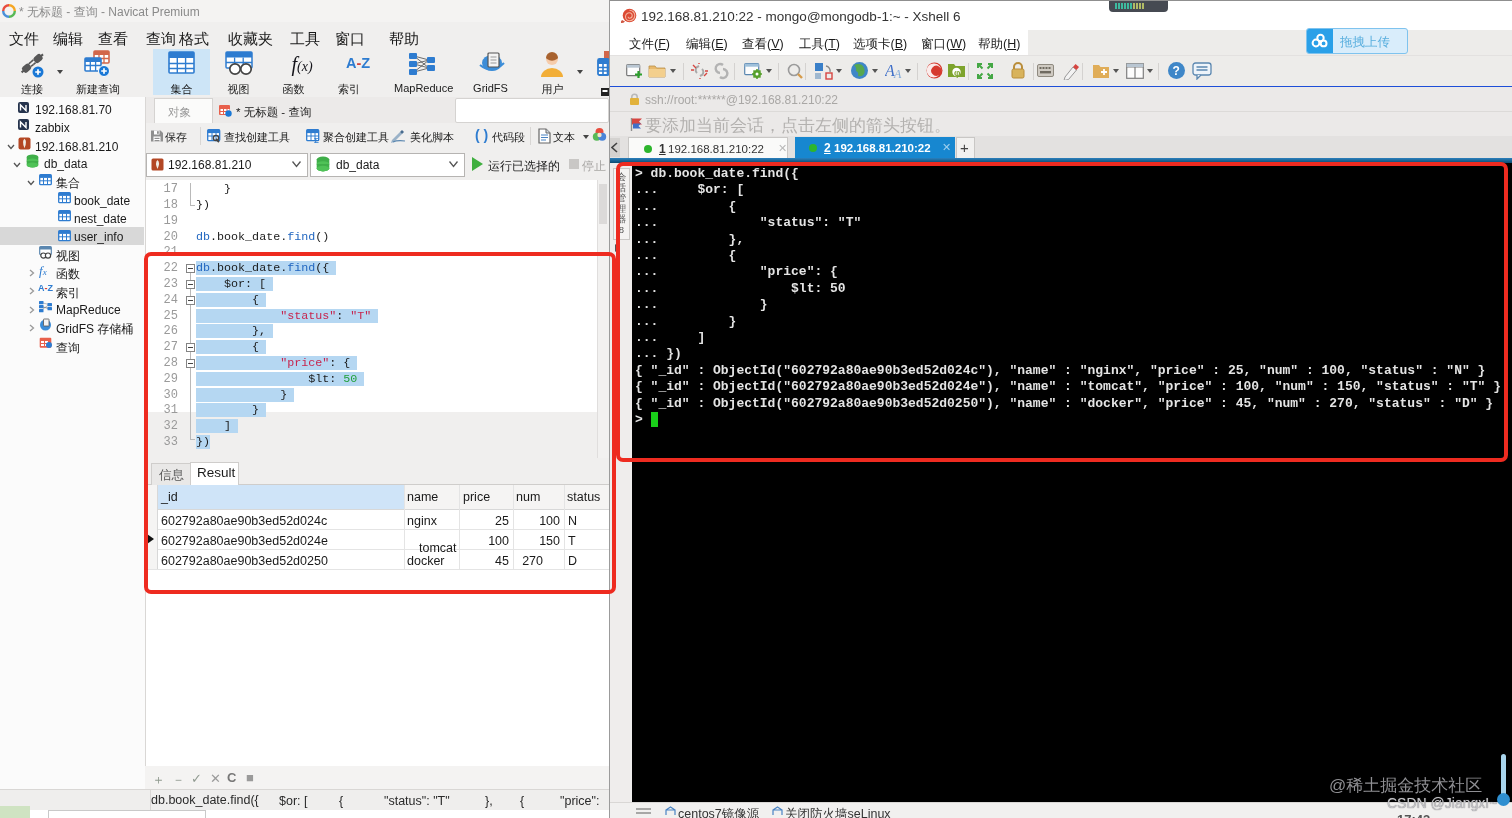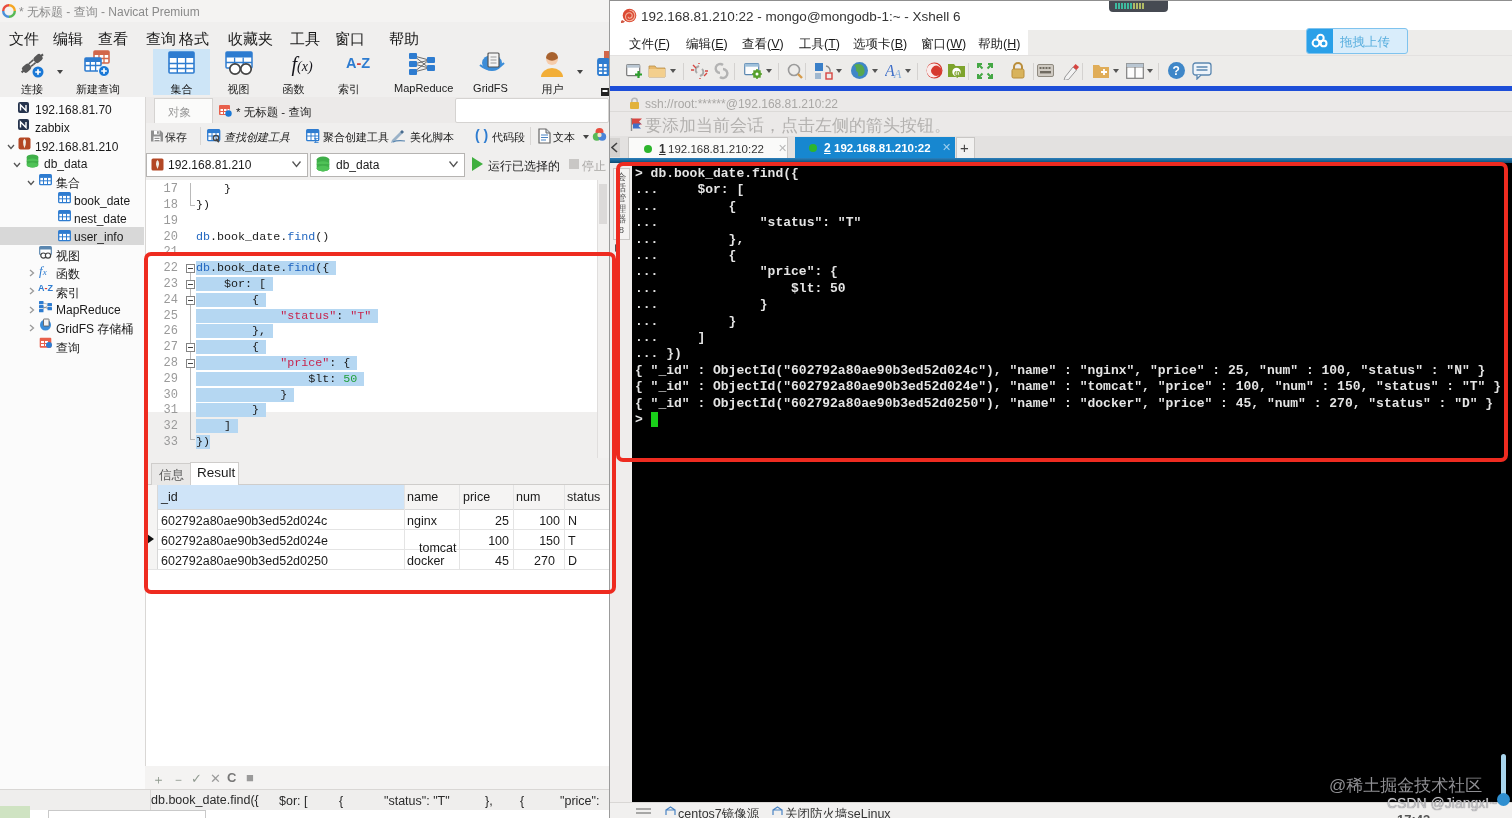--- a/index.html
+++ b/index.html
@@ -19,21 +19,21 @@
   #nv-tb2{position:absolute;left:145px;top:123px;width:464px;height:27px;background:#f0efee;font-size:11px;color:#1a1a1a;}
   #nv-combo{position:absolute;left:145px;top:150px;width:464px;height:30px;background:#f0efee;}
   #nv-editor{position:absolute;left:145px;top:180px;width:464px;height:232px;background:#fff;}
   #nv-result{position:absolute;left:145px;top:458px;width:464px;height:332px;background:#fff;}
   .combo{position:absolute;height:22px;background:#fff;border:1px solid #b6b4b2;}
   
   #xs{position:absolute;left:609px;top:0;width:903px;height:818px;background:#fff;border-left:1px solid #9b9b9b;}
   #xs-title{position:absolute;left:0;top:0;width:903px;height:30px;background:#fff;border-top:1px solid #8f8f8f;box-sizing:border-box;}
   #xs-menu{position:absolute;left:0;top:30px;width:903px;height:25px;background:#fff;font-size:12.5px;color:#1a1a1a;}
   #xs-toolbar{position:absolute;left:0;top:55px;width:903px;height:31px;background:#edecea;border-top:1px solid #e3e1e0;}
-  #xs-addr{position:absolute;left:0;top:86px;width:903px;height:25px;background:#ebe9e8;border-top:5px solid #1d4ed8;}
+  #xs-addr{position:absolute;left:0;top:86px;width:903px;height:25px;background:#ebe9e8;border-top:1px solid #1d4ed8;}
   #xs-flag{position:absolute;left:0;top:111px;width:903px;height:25px;background:#ebe9e8;border-top:1px solid #dcdad8;}
   #xs-tabs{position:absolute;left:0;top:136px;width:903px;height:23px;background:#e3e1e0;}
   #xs-blue{position:absolute;left:0;top:158px;width:903px;height:5px;background:linear-gradient(180deg,#2b80bd,#0d4a70);}
   #xs-termwrap{position:absolute;left:0;top:163px;width:903px;height:655px;background:#efedec;}
   #xs-term{position:absolute;left:22px;top:0px;width:881px;height:639px;background:#000;}
   #term-pre{position:absolute;left:3px;top:3px;margin:0;font-family:"Liberation Mono",monospace;
             font-size:13px;line-height:16.4px;font-weight:bold;color:#e4e4e4;white-space:pre;}
   
   .redbox{position:absolute;border:4px solid #ee2b20;border-radius:7px;z-index:50;box-sizing:border-box;}
 </style>
@@ -185,21 +185,21 @@
       </svg>
       <span class="abs" style="left:20px;top:7px;">保存</span>
       <div class="abs" style="left:55px;top:4px;width:1px;height:18px;background:#d8d6d4;"></div>
       <svg class="abs" style="left:62px;top:6px" width="15" height="15" viewBox="0 0 15 15">
         <rect x="0.7" y="0.7" width="12" height="11" rx="1" fill="#fff" stroke="#2e7cd0" stroke-width="1.3"></rect>
         <rect x="0.7" y="0.7" width="12" height="3.4" fill="#2e7cd0"></rect>
         <path d="M0.7 7 h12 M5 4 v8 M9 4 v8" stroke="#2e7cd0" stroke-width="1"></path>
         <path d="M9 10 l3 3" stroke="#444" stroke-width="1.8"></path>
         <circle cx="9" cy="9" r="2.6" fill="none" stroke="#444" stroke-width="1.4"></circle>
       </svg>
-      <span class="abs" style="left:79px;top:7px;font-style:italic;">查找创建工具</span>
+      <span class="abs" style="left:79px;top:7px;">查找创建工具</span>
       <svg class="abs" style="left:161px;top:6px" width="15" height="15" viewBox="0 0 15 15">
         <rect x="0.7" y="0.7" width="12" height="11" rx="1" fill="#fff" stroke="#2e7cd0" stroke-width="1.3"></rect>
         <rect x="0.7" y="0.7" width="12" height="3.4" fill="#2e7cd0"></rect>
         <path d="M0.7 7 h12 M5 4 v8 M9 4 v8" stroke="#2e7cd0" stroke-width="1"></path>
         <text x="8" y="14" font-size="8" fill="#2e7cd0" font-weight="bold">Σ</text>
       </svg>
       <span class="abs" style="left:178px;top:7px;">聚合创建工具</span>
       <svg class="abs" style="left:246px;top:6px" width="16" height="15" viewBox="0 0 16 15">
         <path d="M1 11 l8-8 2 2-8 8-3 1z" fill="#9ab2c8"></path>
         <path d="M9 3 l2-2 2 2-2 2z" fill="#476b8e"></path>
@@ -350,21 +350,21 @@
       <span class="gtx" style="left:387px;top:56px;width:28px;text-align:right;">100</span>
       <span class="gtx" style="left:423px;top:56px;">N</span>
       <span class="gtx" style="left:16px;top:76px;">602792a80ae90b3ed52d024e</span>
       <span class="gtx" style="left:274px;top:76px;margin-top:7px;">tomcat</span>
       <span class="gtx" style="left:336px;top:76px;width:28px;text-align:right;">100</span>
       <span class="gtx" style="left:387px;top:76px;width:28px;text-align:right;">150</span>
       <span class="gtx" style="left:423px;top:76px;">T</span>
       <span class="gtx" style="left:16px;top:96px;">602792a80ae90b3ed52d0250</span>
       <span class="gtx" style="left:262px;top:96px;">docker</span>
       <span class="gtx" style="left:340px;top:96px;width:24px;text-align:right;">45</span>
-      <span class="gtx" style="left:389px;top:96px;width:28px;">270</span>
+      <span class="gtx" style="left:370px;top:96px;width:28px;text-align:right;">270</span>
       <span class="gtx" style="left:423px;top:96px;">D</span>
     </div>
     <div id="nv-side">
       <svg width="0" height="0">
         <defs>
         <g id="tbl13">
             <rect x="0.7" y="1.7" width="11.6" height="10" rx="1" fill="#fff" stroke="#2e7cd0" stroke-width="1.3"></rect>
             <rect x="0.7" y="1.7" width="11.6" height="3.2" fill="#2e7cd0"></rect>
             <path d="M0.7 7.8 h11.6 M4.5 4.9 v6.8 M8.5 4.9 v6.8" stroke="#2e7cd0" stroke-width="1"></path>
           </g>

